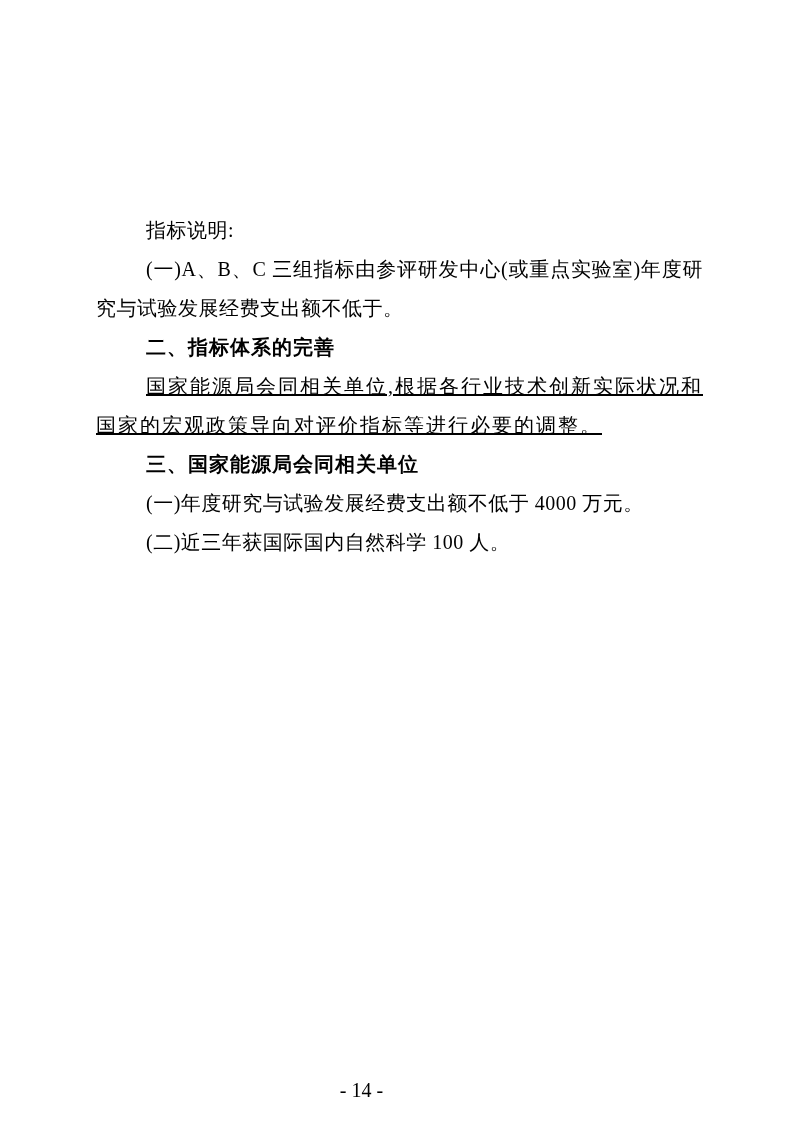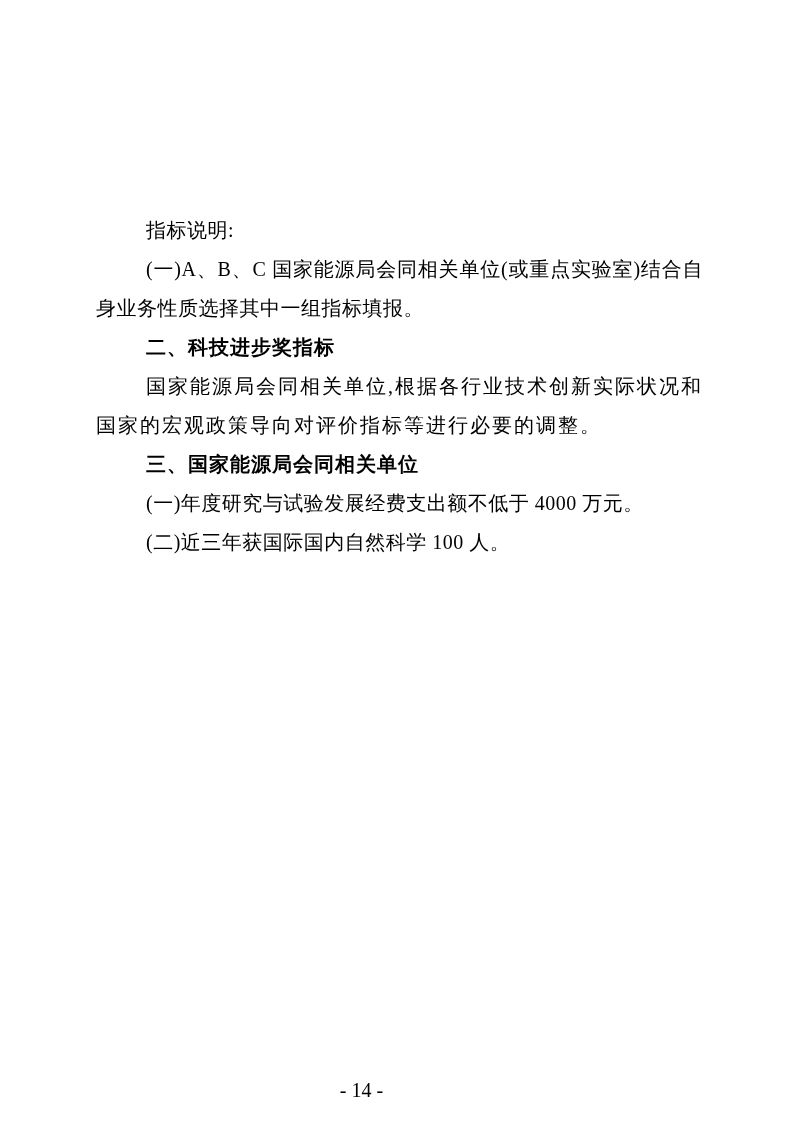--- a/index.html
+++ b/index.html
@@ -36,40 +36,41 @@
     margin: 0;
     font-size: 20px;
     line-height: 39px;
     text-indent: 50px;
     font-weight: bold;
     font-family: "Liberation Sans", "DejaVu Sans", sans-serif;
     letter-spacing: 1px;
   }
   .spread {
     letter-spacing: 2px;
+    text-decoration: underline;
   }
   .footer {
     position: absolute;
     left: 0;
     top: 1033px;
     width: 723px;
     text-align: center;
     font-size: 20px;
     line-height: 24px;
     color: #000000;
   }
 </style>
 </head>
 <body>
 
 <div class="page">
   <div class="content">
     <p class="para">指标说明:</p>
-    <p class="para">(一)A、B、C 国家能源局会同相关单位(或重点实验室)结合自身业务性质选择其中一组指标填报。</p>
-    <p class="heading">二、科技进步奖指标</p>
+    <p class="para">(一)A、B、C 三组指标由参评研发中心(或重点实验室)年度研究与试验发展经费支出额不低于。</p>
+    <p class="heading">二、指标体系的完善</p>
     <p class="para spread">国家能源局会同相关单位,根据各行业技术创新实际状况和国家的宏观政策导向对评价指标等进行必要的调整。</p>
     <p class="heading">三、国家能源局会同相关单位</p>
     <p class="para">(一)年度研究与试验发展经费支出额不低于 4000 万元。</p>
     <p class="para">(二)近三年获国际国内自然科学 100 人。</p>
   </div>
 
   <div class="footer">- 14 -</div>
 </div>
 
 </body></html>

